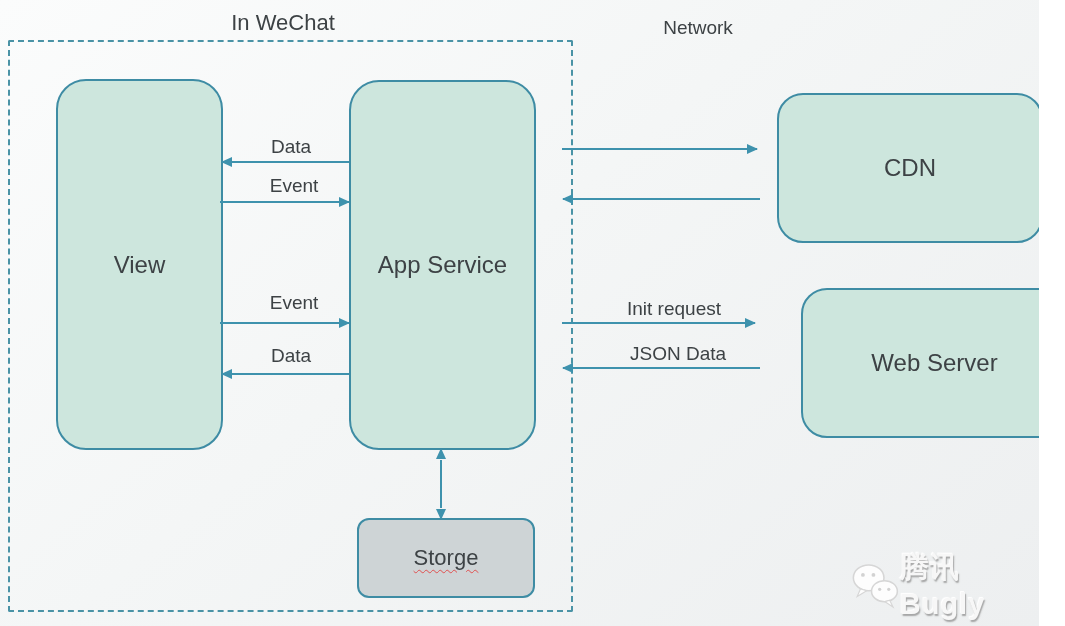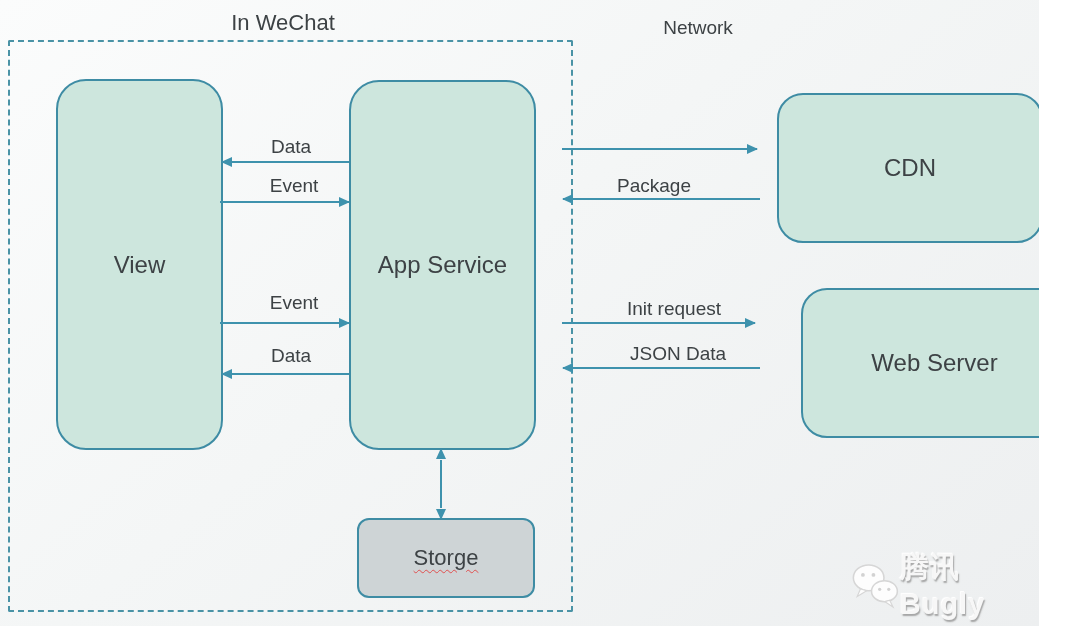--- a/index.html
+++ b/index.html
@@ -110,21 +110,20 @@
   <div class="arrow-label" style="left:244px; top:292px; width:100px;">Event</div>
 
   <div class="h-arrow dir-left" style="left:222px; top:373px; width:127px;"></div>
   <div class="arrow-label" style="left:241px; top:345px; width:100px;">Data</div>
 
   <div class="v-arrow" style="left:440px; top:460px; height:48px;"></div>
 
   <div class="h-arrow dir-right" style="left:562px; top:148px; width:195px;"></div>
 
   <div class="h-arrow dir-left" style="left:563px; top:198px; width:197px;"></div>
-  <div class="arrow-label" style="left:574px; top:175px; width:160px;">Package</div>
 
   <div class="h-arrow dir-right" style="left:562px; top:322px; width:193px;"></div>
   <div class="arrow-label" style="left:594px; top:298px; width:160px;">Init request</div>
 
   <div class="h-arrow dir-left" style="left:563px; top:367px; width:197px;"></div>
   <div class="arrow-label" style="left:598px; top:343px; width:160px;">JSON Data</div>
 
   <div class="watermark">
     <svg class="wm-icon" width="52" height="50" viewBox="0 0 52 50">
       <ellipse cx="19.5" cy="17.5" rx="16" ry="13.5" fill="#fdfdfd" stroke="#d6d6d6" stroke-width="1.6"></ellipse>

